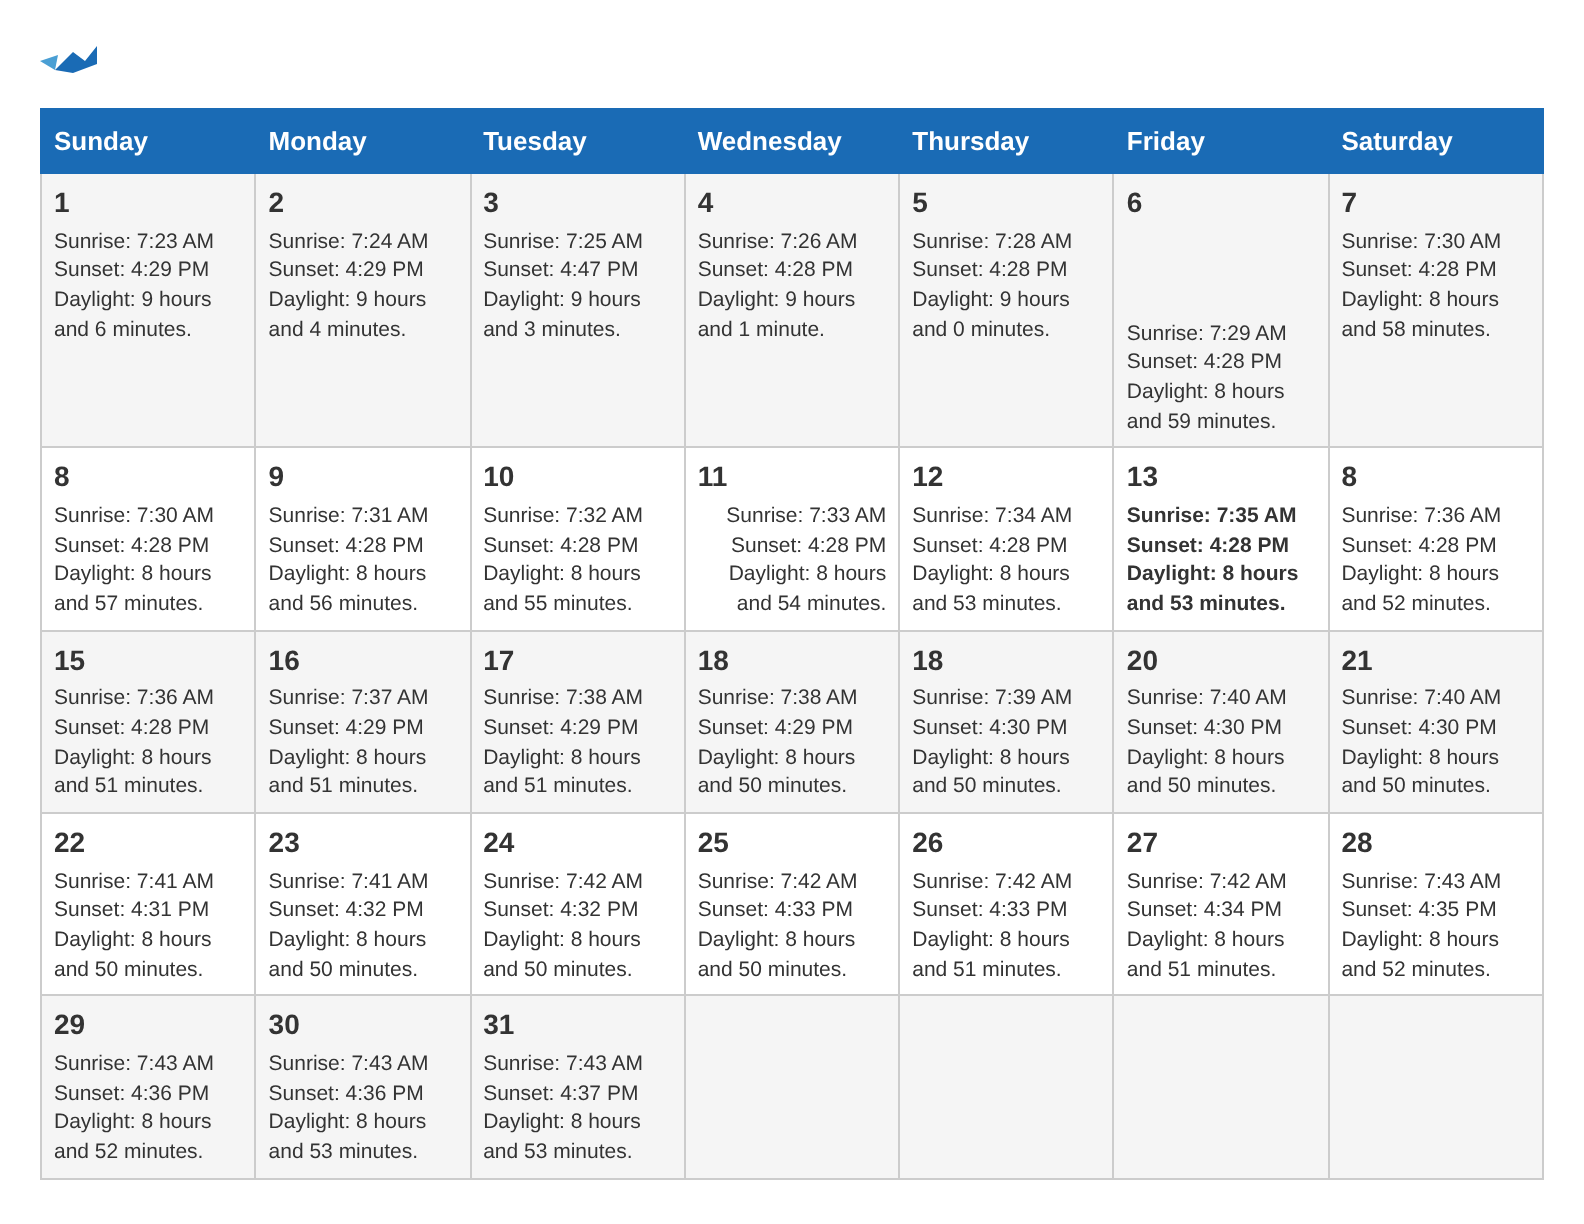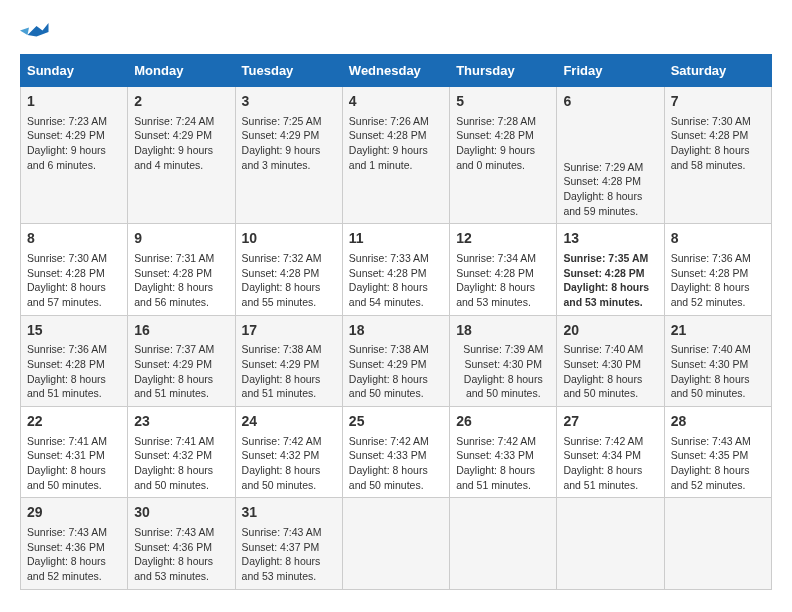--- a/index.html
+++ b/index.html
@@ -126,21 +126,21 @@
         </td>
         <td>
           <span class="day-num">2</span>
           <div class="day-detail" style="white-space: pre-line;">Sunrise: 7:24 AM
 Sunset: 4:29 PM
 Daylight: 9 hours and 4 minutes.</div>
         </td>
         <td>
           <span class="day-num">3</span>
           <div class="day-detail" style="white-space: pre-line;">Sunrise: 7:25 AM
-Sunset: 4:29 PM
+Sunset: 4:47 PM
 Daylight: 9 hours and 3 minutes.</div>
         </td>
         <td>
           <span class="day-num">4</span>
           <div class="day-detail" style="white-space: pre-line;">Sunrise: 7:26 AM
 Sunset: 4:28 PM
 Daylight: 9 hours and 1 minute.</div>
         </td>
         <td>
           <span class="day-num">5</span>
@@ -175,21 +175,21 @@
 Daylight: 8 hours and 56 minutes.</div>
         </td>
         <td>
           <span class="day-num">10</span>
           <div class="day-detail" style="white-space: pre-line;">Sunrise: 7:32 AM
 Sunset: 4:28 PM
 Daylight: 8 hours and 55 minutes.</div>
         </td>
         <td>
           <span class="day-num">11</span>
-          <div class="day-detail" style="white-space: pre-line;">Sunrise: 7:33 AM
+          <div class="day-detail" style="white-space: pre-line; text-align: right;">Sunrise: 7:33 AM
 Sunset: 4:28 PM
 Daylight: 8 hours and 54 minutes.</div>
         </td>
         <td>
           <span class="day-num">12</span>
           <div class="day-detail" style="white-space: pre-line;">Sunrise: 7:34 AM
 Sunset: 4:28 PM
 Daylight: 8 hours and 53 minutes.</div>
         </td>
         <td>
@@ -225,21 +225,21 @@
 Daylight: 8 hours and 51 minutes.</div>
         </td>
         <td>
           <span class="day-num">18</span>
           <div class="day-detail" style="white-space: pre-line;">Sunrise: 7:38 AM
 Sunset: 4:29 PM
 Daylight: 8 hours and 50 minutes.</div>
         </td>
         <td>
           <span class="day-num">18</span>
-          <div class="day-detail" style="white-space: pre-line; text-align: center;">Sunrise: 7:39 AM
+          <div class="day-detail" style="white-space: pre-line;">Sunrise: 7:39 AM
 Sunset: 4:30 PM
 Daylight: 8 hours and 50 minutes.</div>
         </td>
         <td>
           <span class="day-num">20</span>
           <div class="day-detail" style="white-space: pre-line;">Sunrise: 7:40 AM
 Sunset: 4:30 PM
 Daylight: 8 hours and 50 minutes.</div>
         </td>
         <td>

